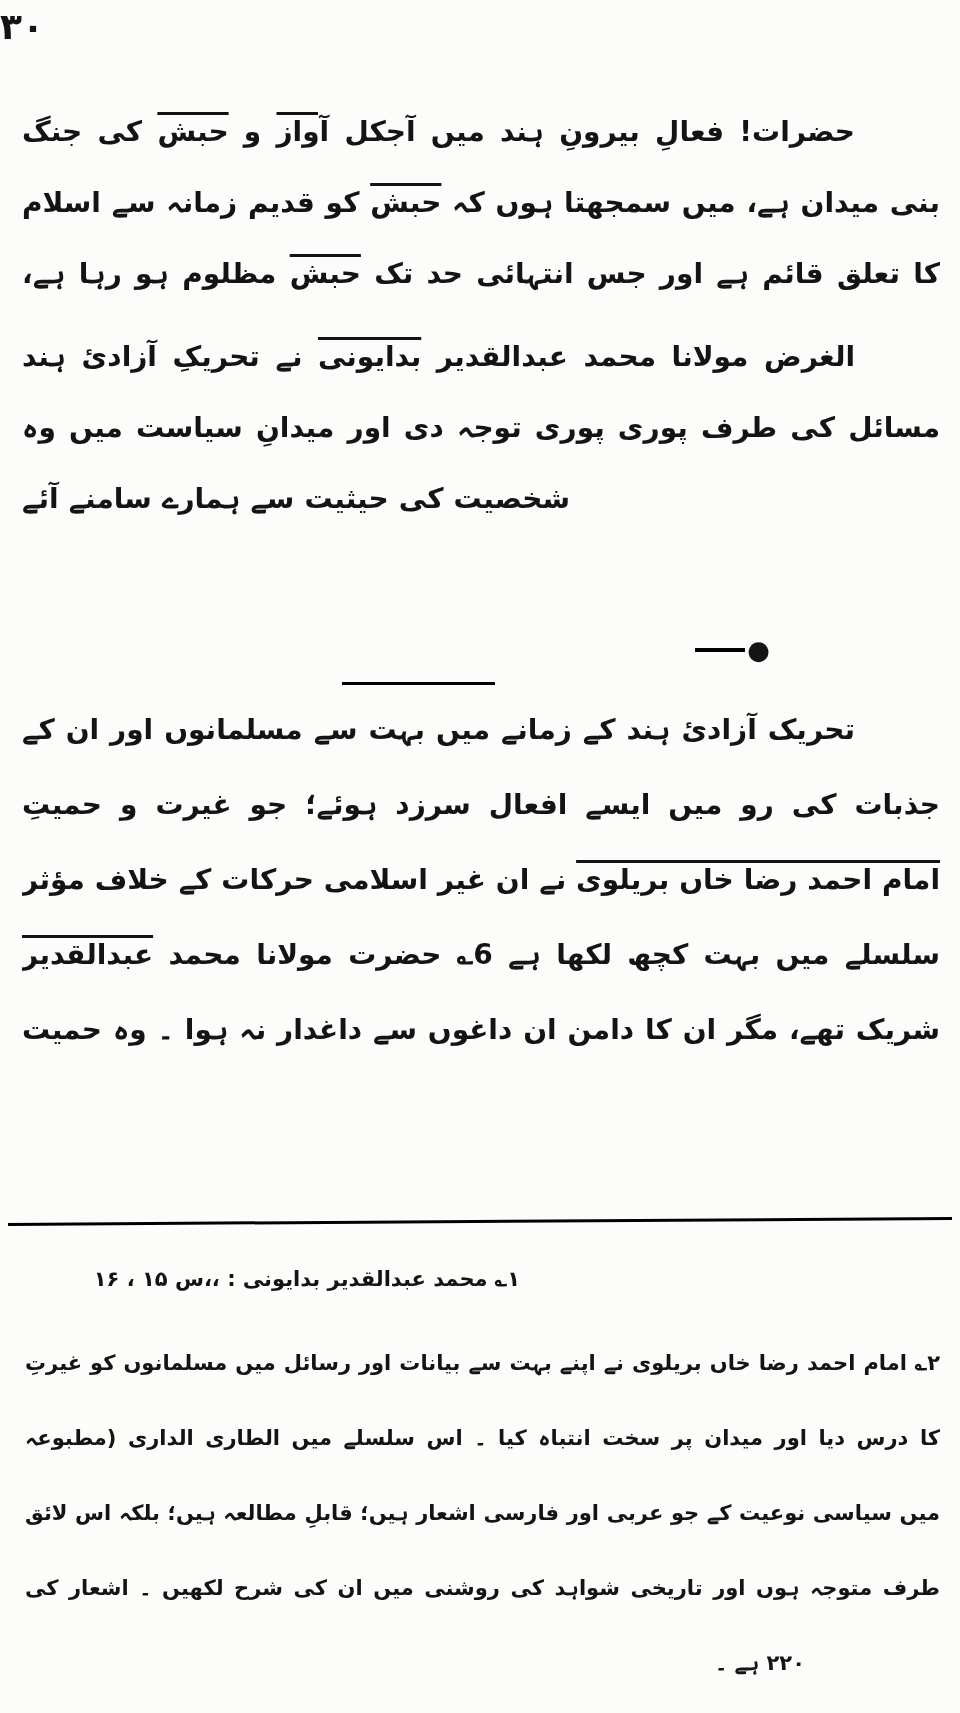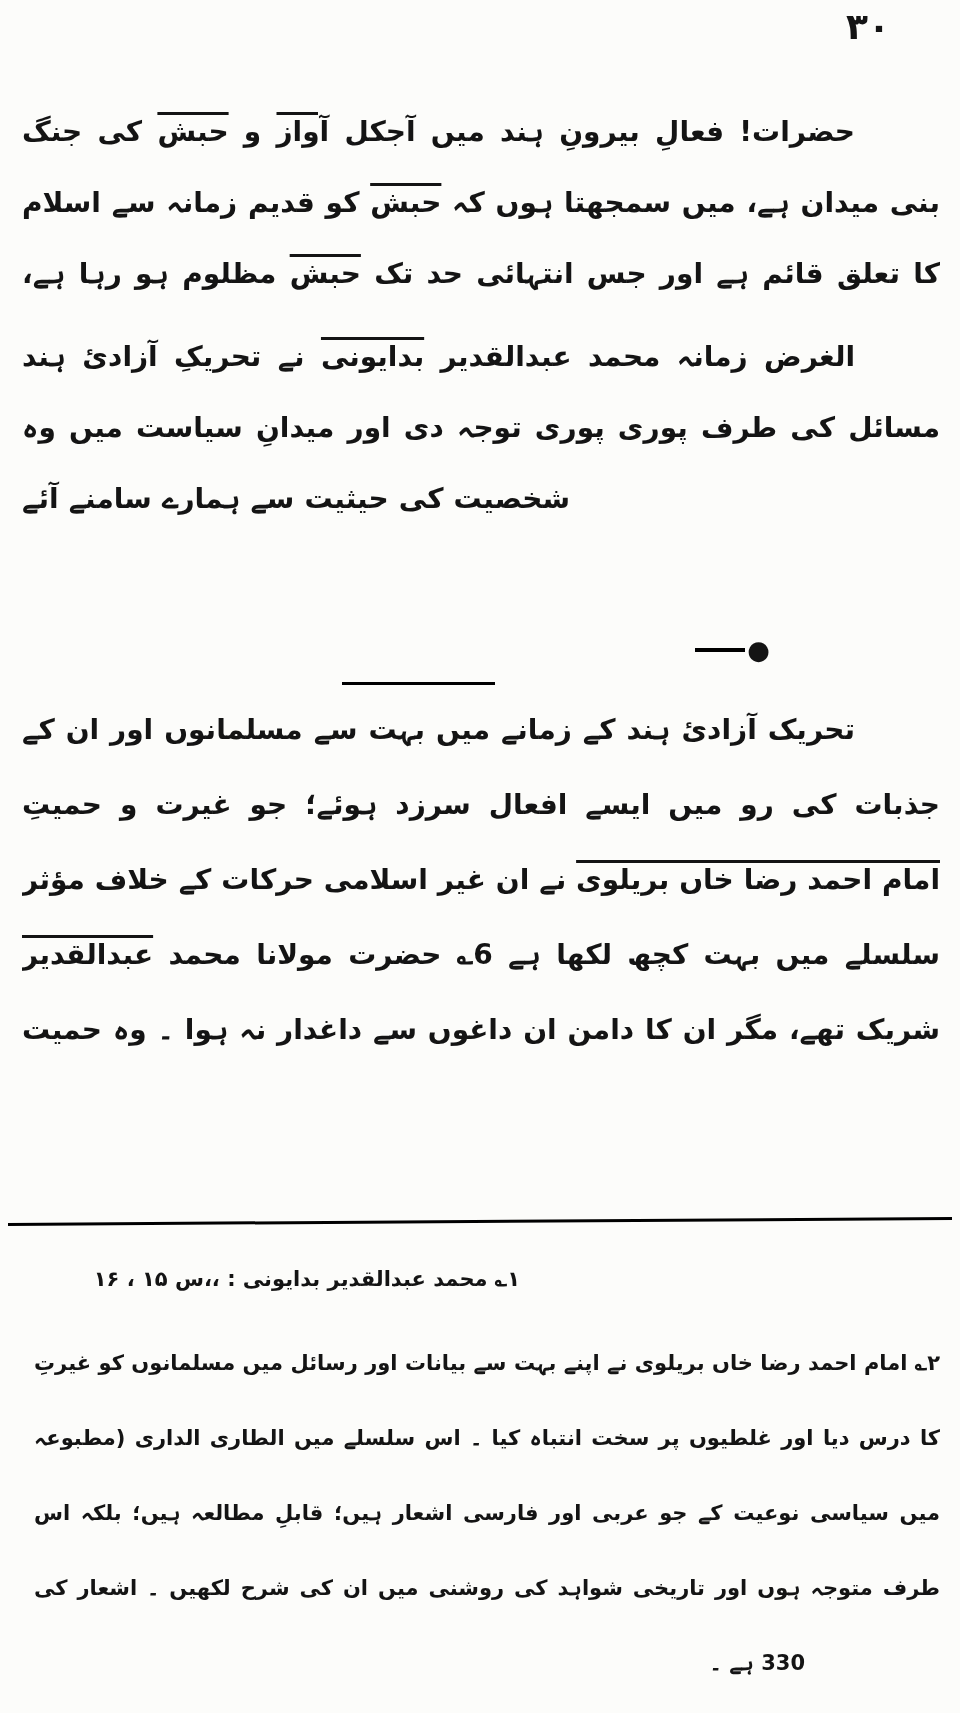--- a/index.html
+++ b/index.html
@@ -11,21 +11,21 @@
   }
   .page{
     position:relative;
     width:960px;height:1713px;
     background:#fcfcfa;
     color:#141414;
     overflow:hidden;
   }
   .page-number{
     position:absolute;top:6px;left:0;right:70px;
-    text-align:right;
+    text-align:left;
     font-size:36px;font-weight:bold;
   }
   .content{
     position:absolute;top:96px;right:20px;left:22px;
   }
   .para .line{
     text-align:justify;
     text-align-last:justify;
     overflow:hidden;
     font-weight:bold;
@@ -56,21 +56,21 @@
     top:68px;right:445px;
     width:153px;height:3px;background:#000;
   }
   #p3{ margin-top:6px; }
   .fnrule{
     position:absolute;top:1220px;left:8px;right:8px;
     height:3px;background:#000;
     transform:rotate(-0.35deg);
   }
   .footnotes{
-    position:absolute;top:1256px;right:20px;left:34px;
+    position:absolute;top:1256px;right:20px;left:25px;
   }
   .fn .line{ font-size:21px; font-weight:bold; }
   #f1 .line{ height:46px; line-height:46px; white-space:nowrap; }
   #f2{ margin-top:24px; }
   #f2 .line{ height:75px; line-height:75px; }
   .ov{ text-decoration:overline; text-decoration-thickness:2.5px; }
   .sp{ letter-spacing:5px; }
 </style>
 </head>
 <body>
@@ -81,21 +81,21 @@
 
   <div class="content">
 
     <div class="para b1" id="p1">
         <div class="line" style="padding-right: 85px;"><span>حضرات! فعالِ بیرونِ ہند میں آجکل </span><span class="ov">آواز</span><span> و </span><span class="ov">حبش</span><span> کی جنگ بھی جاذبِ نظر</span></div>
         <div class="line"><span>بنی میدان ہے، میں سمجھتا ہوں کہ </span><span class="ov">حبش</span><span> کو قدیم زمانہ سے اسلام کے ساتھ جو دوستی</span></div>
         <div class="line"><span>کا تعلق قائم ہے اور جس انتہائی حد تک </span><span class="ov">حبش</span><span> مظلوم ہو رہا ہے، اس کو دیکھتے ہوئے</span></div>
       </div>
 
     <div class="para b1" id="p2">
-        <div class="line" style="padding-right: 85px;"><span>الغرض زمانہ محمد عبدالقدیر </span><span class="ov">بدایونی</span><span> نے تحریکِ آزادیٔ ہند اور عالم اسلام کے اہم</span></div>
+        <div class="line" style="padding-right: 85px;"><span>الغرض مولانا محمد عبدالقدیر </span><span class="ov">بدایونی</span><span> نے تحریکِ آزادیٔ ہند اور عالم اسلام کے اہم</span></div>
         <div class="line"><span>مسائل کی طرف پوری پوری توجہ دی اور میدانِ سیاست میں وہ ایک جاندار اور فعال</span></div>
         <div class="line end" style="margin-right: 370px;"><span>شخصیت کی حیثیت سے ہمارے سامنے آئے ۔</span></div>
       </div>
 
     <div class="heading-row">
       <span class="bullet">●</span>
       <span class="hdash"></span>
       <span class="hunderline"></span>
     </div>
 
@@ -110,20 +110,20 @@
   </div>
 
   <div class="fnrule"></div>
 
   <div class="footnotes">
     <div class="para fn" id="f1">
         <div class="line end" style="margin-right: 420px;"><span>۱؎ محمد عبدالقدیر بدایونی : ،،س ۱۵ ، ۱۶</span></div>
       </div>
     <div class="para fn" id="f2">
         <div class="line"><span>۲؎ امام احمد رضا خاں بریلوی نے اپنے بہت سے بیانات اور رسائل میں مسلمانوں کو غیرتِ اسلامی</span></div>
-        <div class="line"><span>کا درس دیا اور غلطیوں پر سخت انتباہ کیا ۔ اس سلسلے میں </span><span class="sp">الطاری الداری</span><span> (مطبوعہ بریلی </span></div>
+        <div class="line"><span>کا درس دیا اور میدان پر سخت انتباہ کیا ۔ اس سلسلے میں </span><span class="sp">الطاری الداری</span><span> (مطبوعہ بریلی </span></div>
         <div class="line"><span>میں سیاسی نوعیت کے جو عربی اور فارسی اشعار ہیں؛ قابلِ مطالعہ ہیں؛ بلکہ اس لائق ہیں کہ کوئی فاضل اس</span></div>
         <div class="line"><span>طرف متوجہ ہوں اور تاریخی شواہد کی روشنی میں ان کی شرح لکھیں ۔ اشعار کی تعداد تقریباً</span></div>
-        <div class="line end" style="margin-right: 135px;"><span>330 ہے ۔</span></div>
+        <div class="line end" style="margin-right: 135px;"><span>۲۲۰ ہے ۔</span></div>
       </div>
   </div>
 
 </div>
 
 </body></html>

